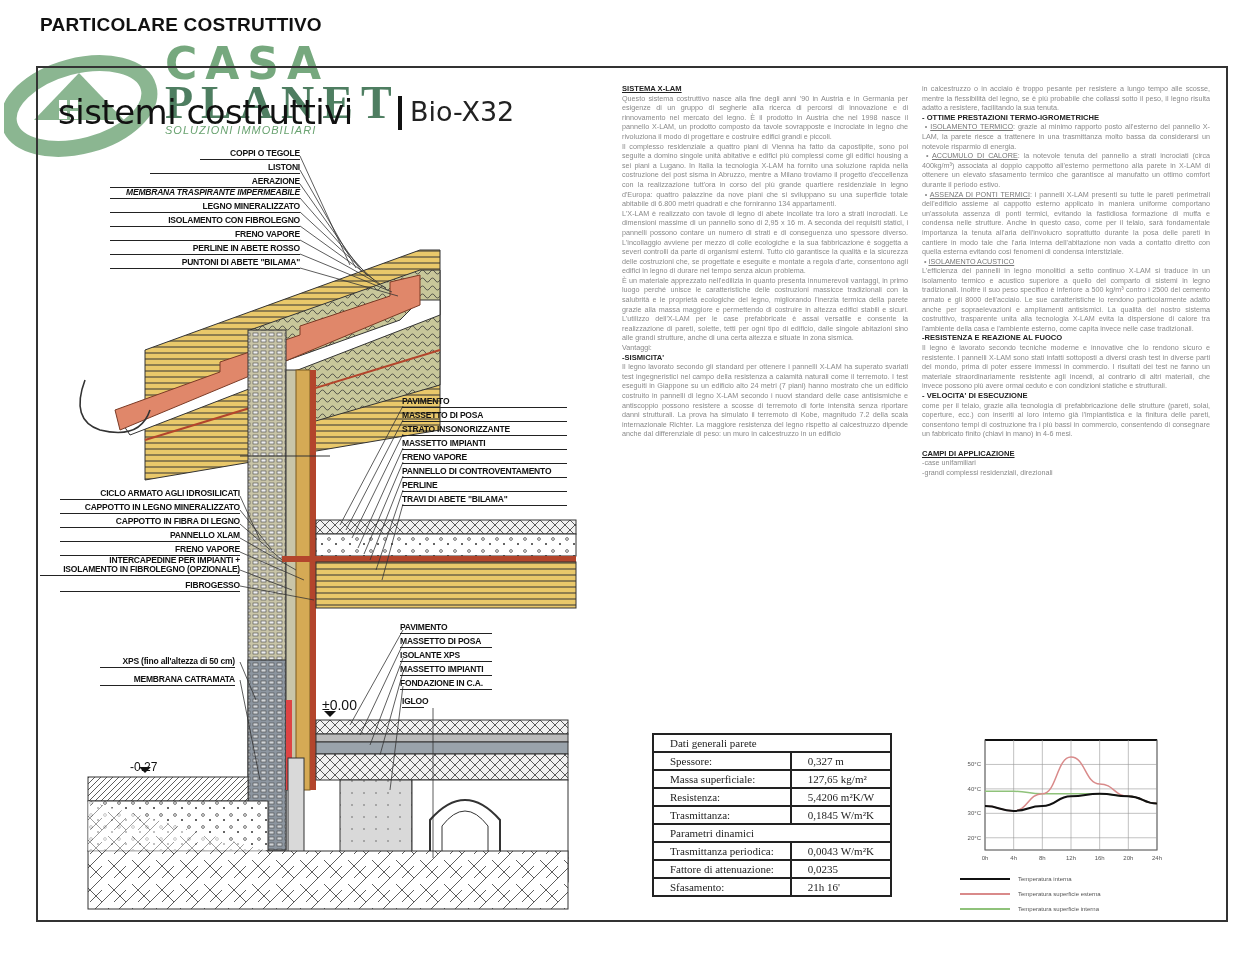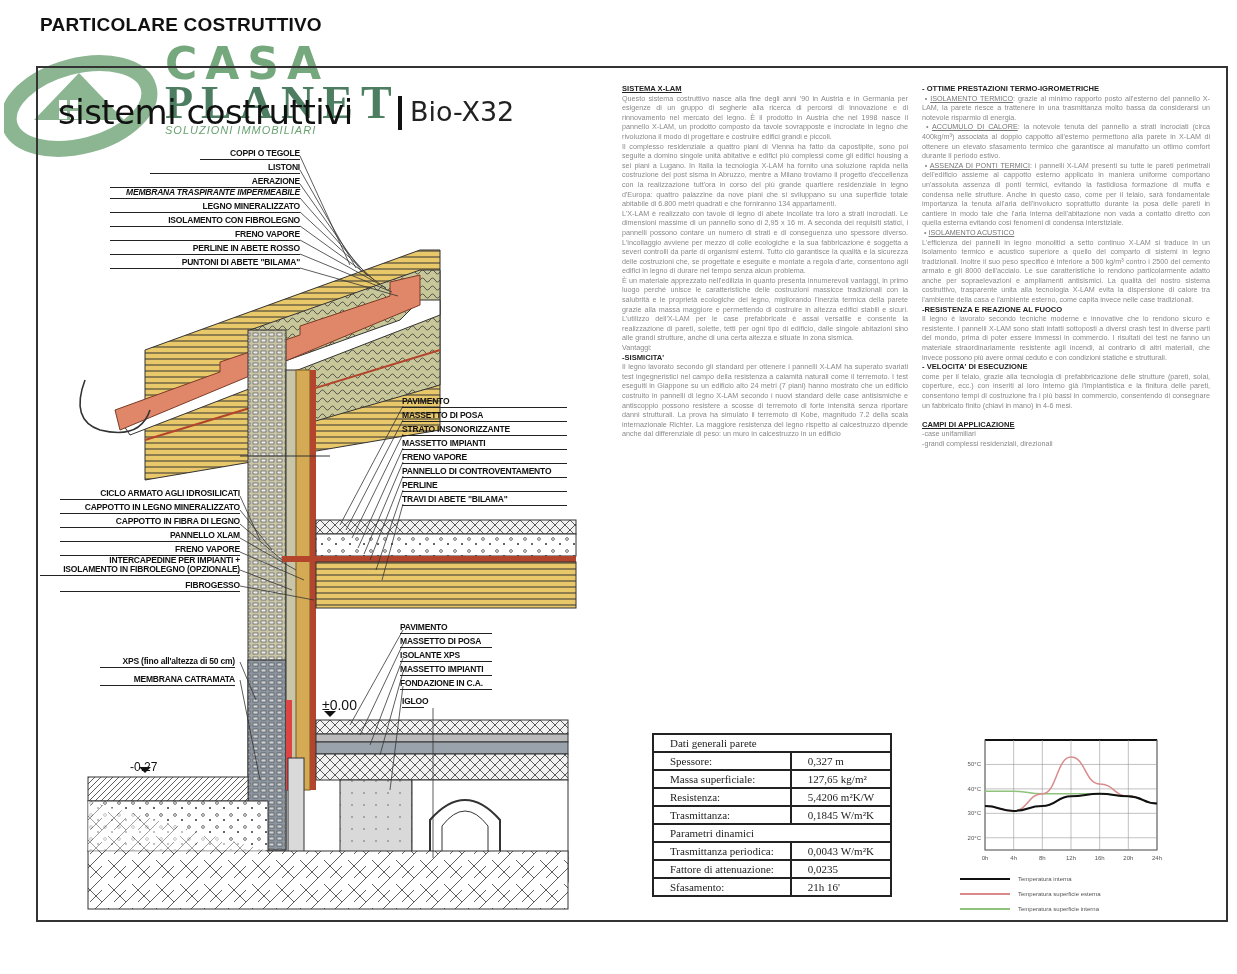--- a/index.html
+++ b/index.html
@@ -221,20 +221,21 @@
   <p>Questo sistema costruttivo nasce alla fine degli anni '90 in Austria e in Germania per esigenze di un gruppo di segherie alla ricerca di percorsi di innovazione e di rinnovamento nel mercato del legno. È il prodotto in Austria che nel 1998 nasce il pannello X-LAM, un prodotto composto da tavole sovrapposte e incrociate in legno che rivoluziona il modo di progettare e costruire edifici grandi e piccoli.</p>
   <p>Il complesso residenziale a quattro piani di Vienna ha fatto da capostipite, sono poi seguite a domino singole unità abitative e edifici più complessi come gli edifici housing a sei piani a Lugano. In Italia la tecnologia X-LAM ha fornito una soluzione rapida nella costruzione dei post sisma in Abruzzo, mentre a Milano troviamo il progetto d'eccellenza con la realizzazione tutt'ora in corso del più grande quartiere residenziale in legno d'Europa: quattro palazzine da nove piani che si sviluppano su una superficie totale abitabile di 6.800 metri quadrati e che forniranno 134 appartamenti.</p>
   <p>L'X-LAM è realizzato con tavole di legno di abete incollate tra loro a strati incrociati. Le dimensioni massime di un pannello sono di 2,95 x 16 m. A seconda dei requisiti statici, i pannelli possono contare un numero di strati e di conseguenza uno spessore diverso. L'incollaggio avviene per mezzo di colle ecologiche e la sua fabbricazione è soggetta a severi controlli da parte di organismi esterni. Tutto ciò garantisce la qualità e la sicurezza delle costruzioni che, se progettate e eseguite e montate a regola d'arte, consentono agli edifici in legno di durare nel tempo senza alcun problema.</p>
   <p>È un materiale apprezzato nell'edilizia in quanto presenta innumerevoli vantaggi, in primo luogo perché unisce le caratteristiche delle costruzioni massicce tradizionali con la salubrità e le proprietà ecologiche del legno, migliorando l'inerzia termica della parete grazie alla massa maggiore e permettendo di costruire in altezza edifici stabili e sicuri. L'utilizzo dell'X-LAM per le case prefabbricate è assai versatile e consente la realizzazione di pareti, solette, tetti per ogni tipo di edificio, dalle singole abitazioni sino alle grandi strutture, anche di una certa altezza e situate in zona sismica.</p>
   <p>Vantaggi:</p>
   <p class="h">-SISMICITA'</p>
   <p>Il legno lavorato secondo gli standard per ottenere i pannelli X-LAM ha superato svariati test ingegneristici nel campo della resistenza a calamità naturali come il terremoto. I test eseguiti in Giappone su un edificio alto 24 metri (7 piani) hanno mostrato che un edificio costruito in pannelli di legno X-LAM secondo i nuovi standard delle case antisismiche e antiscoppio possono resistere a scosse di terremoto di forte intensità senza riportare danni strutturali. La prova ha simulato il terremoto di Kobe, magnitudo 7.2 della scala internazionale Richter. La maggiore resistenza del legno rispetto al calcestruzzo dipende anche dal differenziale di peso: un muro in calcestruzzo in un edificio</p>
 </div>
 
 <div class="abs col" style="left:922px;top:84px;width:288px;">
+  <p>in calcestruzzo o in acciaio è troppo pesante per resistere a lungo tempo alle scosse, mentre la flessibilità del legno, se è più probabile che collassi sotto il peso, il legno risulta adatto a resistere, facilitando la sua tenuta.</p>
   <p class="h">- OTTIME PRESTAZIONI TERMO-IGROMETRICHE</p>
   <p>&nbsp;• <span class="su">ISOLAMENTO TERMICO</span><span>: grazie al minimo rapporto posto all'esterno del pannello X-LAM, la parete riesce a trattenere in una trasmittanza molto bassa da considerarsi un notevole risparmio di energia.</span></p>
   <p>&nbsp;• <span class="su">ACCUMULO DI CALORE</span><span>: la notevole tenuta del pannello a strati incrociati (circa 400kg/m³) associata al doppio cappotto all'esterno permettono alla parete in X-LAM di ottenere un elevato sfasamento termico che garantisce al manufatto un ottimo comfort durante il periodo estivo.</span></p>
   <p>&nbsp;• <span class="su">ASSENZA DI PONTI TERMICI</span><span>: i pannelli X-LAM presenti su tutte le pareti perimetrali dell'edificio assieme al cappotto esterno applicato in maniera uniforme comportano un'assoluta assenza di ponti termici, evitando la fastidiosa formazione di muffa e condensa nelle strutture. Anche in questo caso, come per il telaio, sarà fondamentale importanza la tenuta all'aria dell'involucro soprattutto durante la posa delle pareti in cantiere in modo tale che l'aria interna dell'abitazione non vada a contatto diretto con quella esterna evitando così fenomeni di condensa interstiziale.</span></p>
   <p>&nbsp;• <span class="su">ISOLAMENTO ACUSTICO</span></p>
   <p>L'efficienza dei pannelli in legno monolitici a setto continuo X-LAM si traduce in un isolamento termico e acustico superiore a quello del comparto di sistemi in legno tradizionali. Inoltre il suo peso specifico è inferiore a 500 kg/m³ contro i 2500 del cemento armato e gli 8000 dell'acciaio. Le sue caratteristiche lo rendono particolarmente adatto anche per sopraelevazioni e ampliamenti antisismici. La qualità del nostro sistema costruttivo, trasparente unita alla tecnologia X-LAM evita la dispersione di calore tra l'ambiente della casa e l'ambiente esterno, come capita invece nelle case tradizionali.</p>
   <p class="h">-RESISTENZA E REAZIONE AL FUOCO</p>
   <p>Il legno è lavorato secondo tecniche moderne e innovative che lo rendono sicuro e resistente. I pannelli X-LAM sono stati infatti sottoposti a diversi crash test in diverse parti del mondo, prima di poter essere immessi in commercio. I risultati dei test ne fanno un materiale straordinariamente resistente agli incendi, al contrario di altri materiali, che invece possono più avere ormai ceduto e con condizioni statiche e strutturali.</p>
   <p class="h">- VELOCITA' DI ESECUZIONE</p>
   <p>come per il telaio, grazie alla tecnologia di prefabbricazione delle strutture (pareti, solai, coperture, ecc.) con inseriti al loro interno già l'impiantistica e la finitura delle pareti, consentono tempi di costruzione fra i più bassi in commercio, consentendo di consegnare un fabbricato finito (chiavi in mano) in 4-6 mesi.</p>

